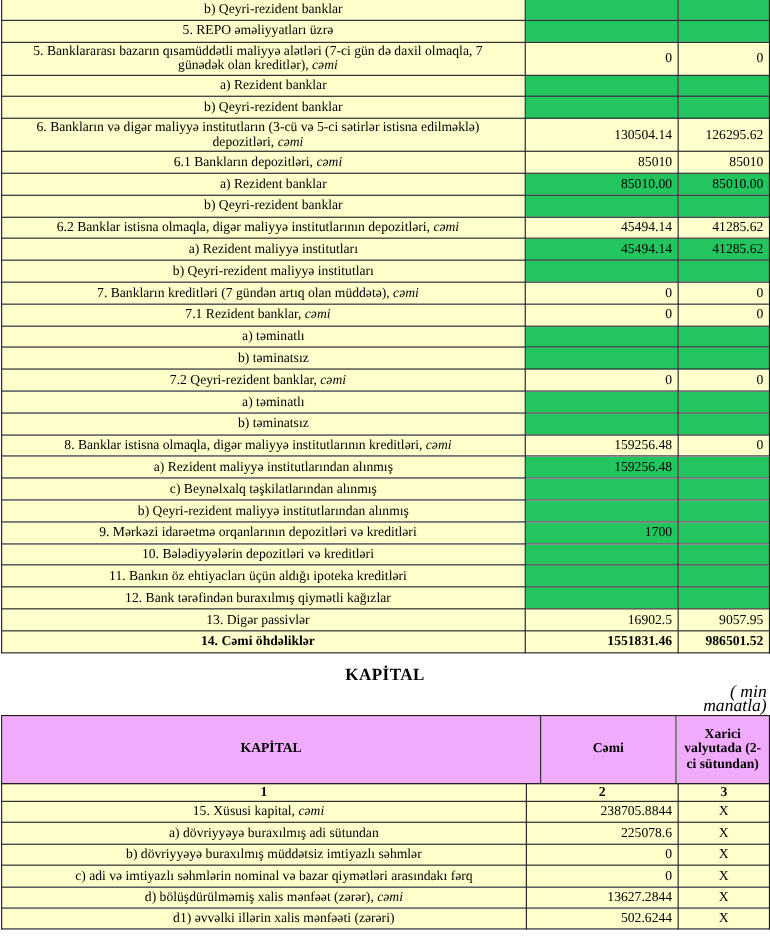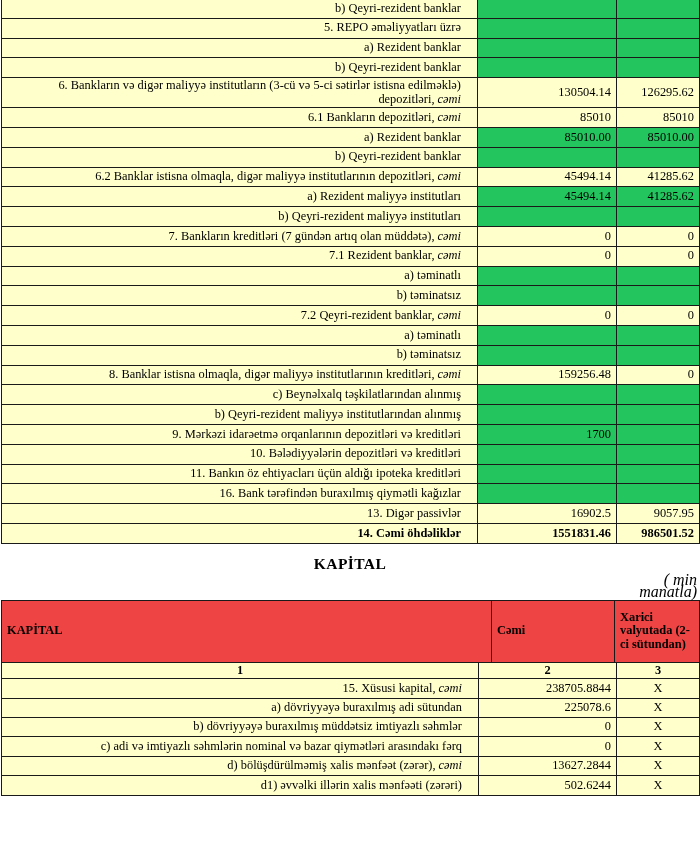--- a/index.html
+++ b/index.html
@@ -7,39 +7,39 @@
     width:700px;height:859px;overflow:hidden;background:#ffffff;
     font-family:"Liberation Serif", serif;color:#000;
   }
   table{border-collapse:collapse;table-layout:fixed;}
   td{border:1px solid #1a1a1a;font-size:12.4px;line-height:13.5px;
      vertical-align:middle;box-sizing:border-box;overflow:hidden;}
 
   
   .t1{width:698px;margin-left:1px;margin-top:-2px;}
   .t1 td{height:19.8px;}
-  td.lbl{background:#FFFFCC;padding:1px 16px 1px 6px;text-align:right;}
+  td.lbl{background:#FFFFCC;padding:1px 16px 1px 6px;text-align:center;}
   td.ind1{padding-left:34px;}
   td.ind2{padding-left:52px;margin-top:34px;}
   td.val{text-align:right;padding:1px 5px 1px 2px;}
   .fy{background:#FFFFCC;}
   .fw{background:#22c55e;}
   .b{font-weight:bold;}
 
   
   .cap-heading{
     text-align:center;font-weight:bold;font-size:15.5px;
     letter-spacing:.4px;margin:11px 0 0 0;
   }
   .unit-note{
     text-align:right;font-style:italic;font-size:16px;line-height:12.5px;
     margin:1px 3px 1px 0;
   }
   .t2h{width:698px;margin-left:1px;}
-  .t2h td{background:#ef4444;font-weight:bold;
+  .t2h td{background:#f0abfc;font-weight:bold;text-align:center;
           height:62px;padding:1px 5px;line-height:13.5px;}
   .t2b{width:698px;margin-left:1px;margin-top:-1px;}
   .t2b td{background:#FFFFCC;height:19.4px;}
   .t2b td.idx{text-align:center;font-weight:bold;height:16.5px;}
   .t2b td.xcol{text-align:center;padding:1px 2px;}
 </style>
 </head>
 <body>
 
 <table class="t1">
@@ -53,20 +53,25 @@
         <td class="lbl ind1">b) Qeyri-rezident banklar</td>
         <td class="val fw"></td>
         <td class="val fw"></td>
       </tr>
       <tr>
         <td class="lbl ind0">5. REPO əməliyyatları  üzrə</td>
         <td class="val fw"></td>
         <td class="val fw"></td>
       </tr>
       <tr>
+        <td class="lbl ind0">5. Banklararası bazarın qısamüddətli maliyyə alətləri (7-ci gün də daxil olmaqla, 7 günədək olan kreditlər), <i>cəmi</i></td>
+        <td class="val fy">0</td>
+        <td class="val fy">0</td>
+      </tr>
+      <tr>
         <td class="lbl ind1">a) Rezident banklar</td>
         <td class="val fw"></td>
         <td class="val fw"></td>
       </tr>
       <tr>
         <td class="lbl ind1">b) Qeyri-rezident banklar</td>
         <td class="val fw"></td>
         <td class="val fw"></td>
       </tr>
       <tr>
@@ -138,20 +143,25 @@
         <td class="lbl ind1">b) təminatsız</td>
         <td class="val fw"></td>
         <td class="val fw"></td>
       </tr>
       <tr>
         <td class="lbl ind0">8. Banklar istisna olmaqla, digər maliyyə institutlarının kreditləri, <i>cəmi</i></td>
         <td class="val fy">159256.48</td>
         <td class="val fy">0</td>
       </tr>
       <tr>
+        <td class="lbl ind1">a) Rezident maliyyə institutlarından alınmış</td>
+        <td class="val fw">159256.48</td>
+        <td class="val fw"></td>
+      </tr>
+      <tr>
         <td class="lbl ind1">c) Beynəlxalq təşkilatlarından alınmış</td>
         <td class="val fw"></td>
         <td class="val fw"></td>
       </tr>
       <tr>
         <td class="lbl ind1">b) Qeyri-rezident maliyyə institutlarından alınmış</td>
         <td class="val fw"></td>
         <td class="val fw"></td>
       </tr>
       <tr>
@@ -163,21 +173,21 @@
         <td class="lbl ind0">10. Bələdiyyələrin depozitləri və kreditləri</td>
         <td class="val fw"></td>
         <td class="val fw"></td>
       </tr>
       <tr>
         <td class="lbl ind0">11. Bankın öz ehtiyacları üçün aldığı ipoteka kreditləri</td>
         <td class="val fw"></td>
         <td class="val fw"></td>
       </tr>
       <tr>
-        <td class="lbl ind0">16. Bank tərəfindən buraxılmış qiymətli kağızlar</td>
+        <td class="lbl ind0">12. Bank tərəfindən buraxılmış qiymətli kağızlar</td>
         <td class="val fw"></td>
         <td class="val fw"></td>
       </tr>
       <tr>
         <td class="lbl ind0">13. Digər passivlər</td>
         <td class="val fy">16902.5</td>
         <td class="val fy">9057.95</td>
       </tr>
       <tr>
         <td class="lbl ind0 b">14. Cəmi öhdəliklər</td>

